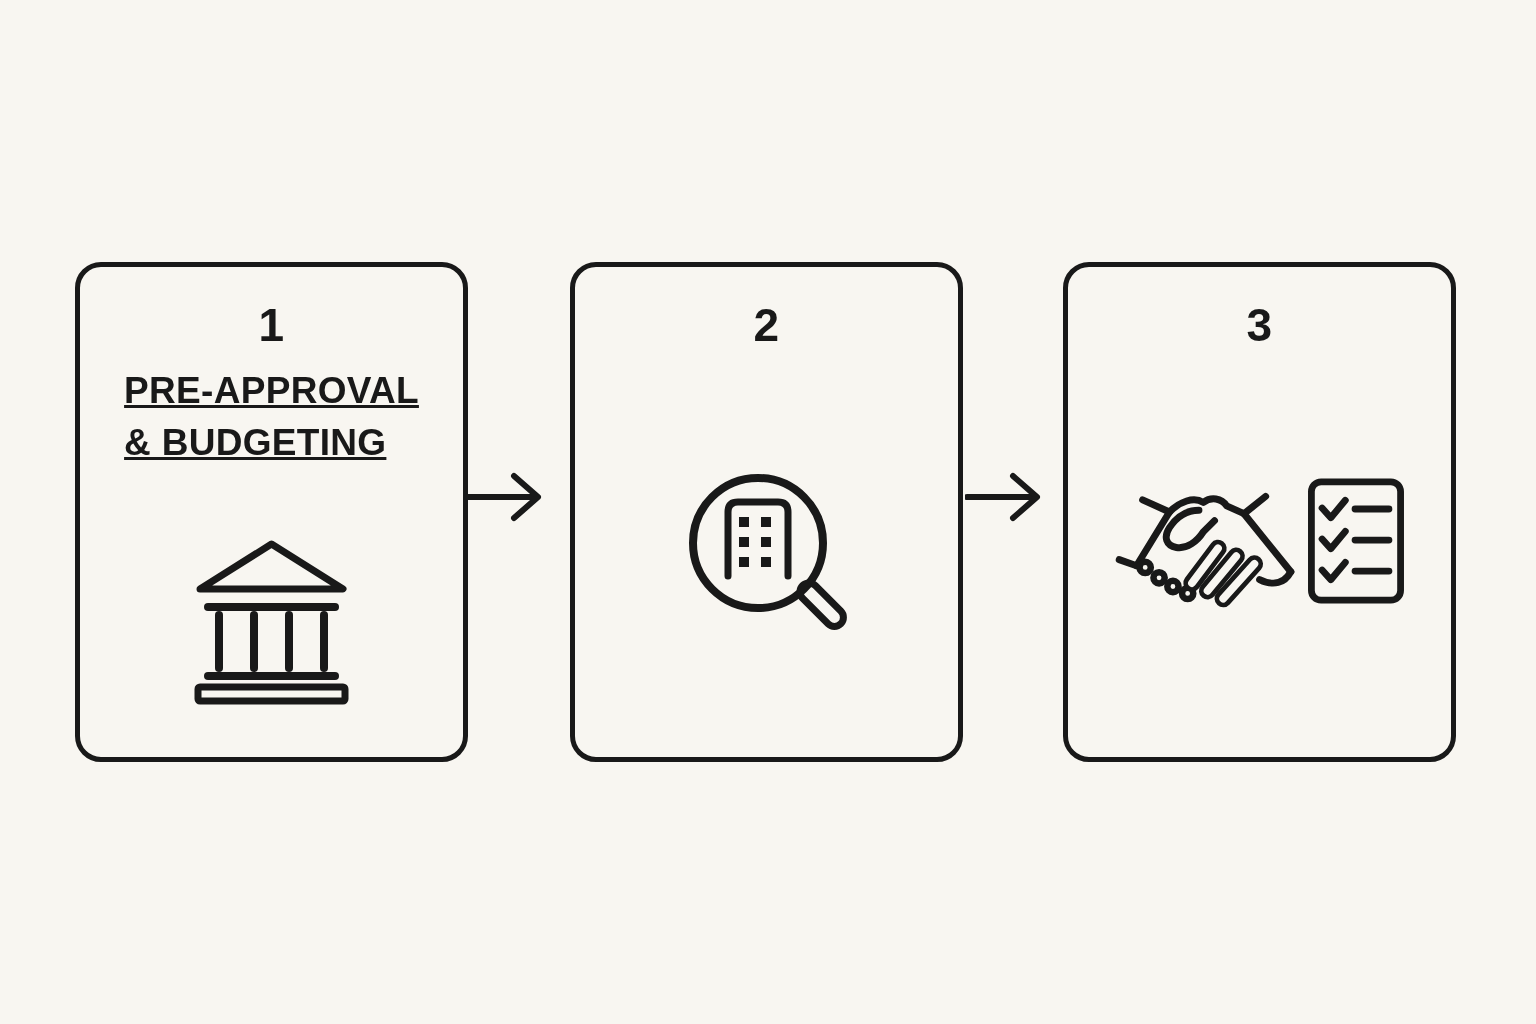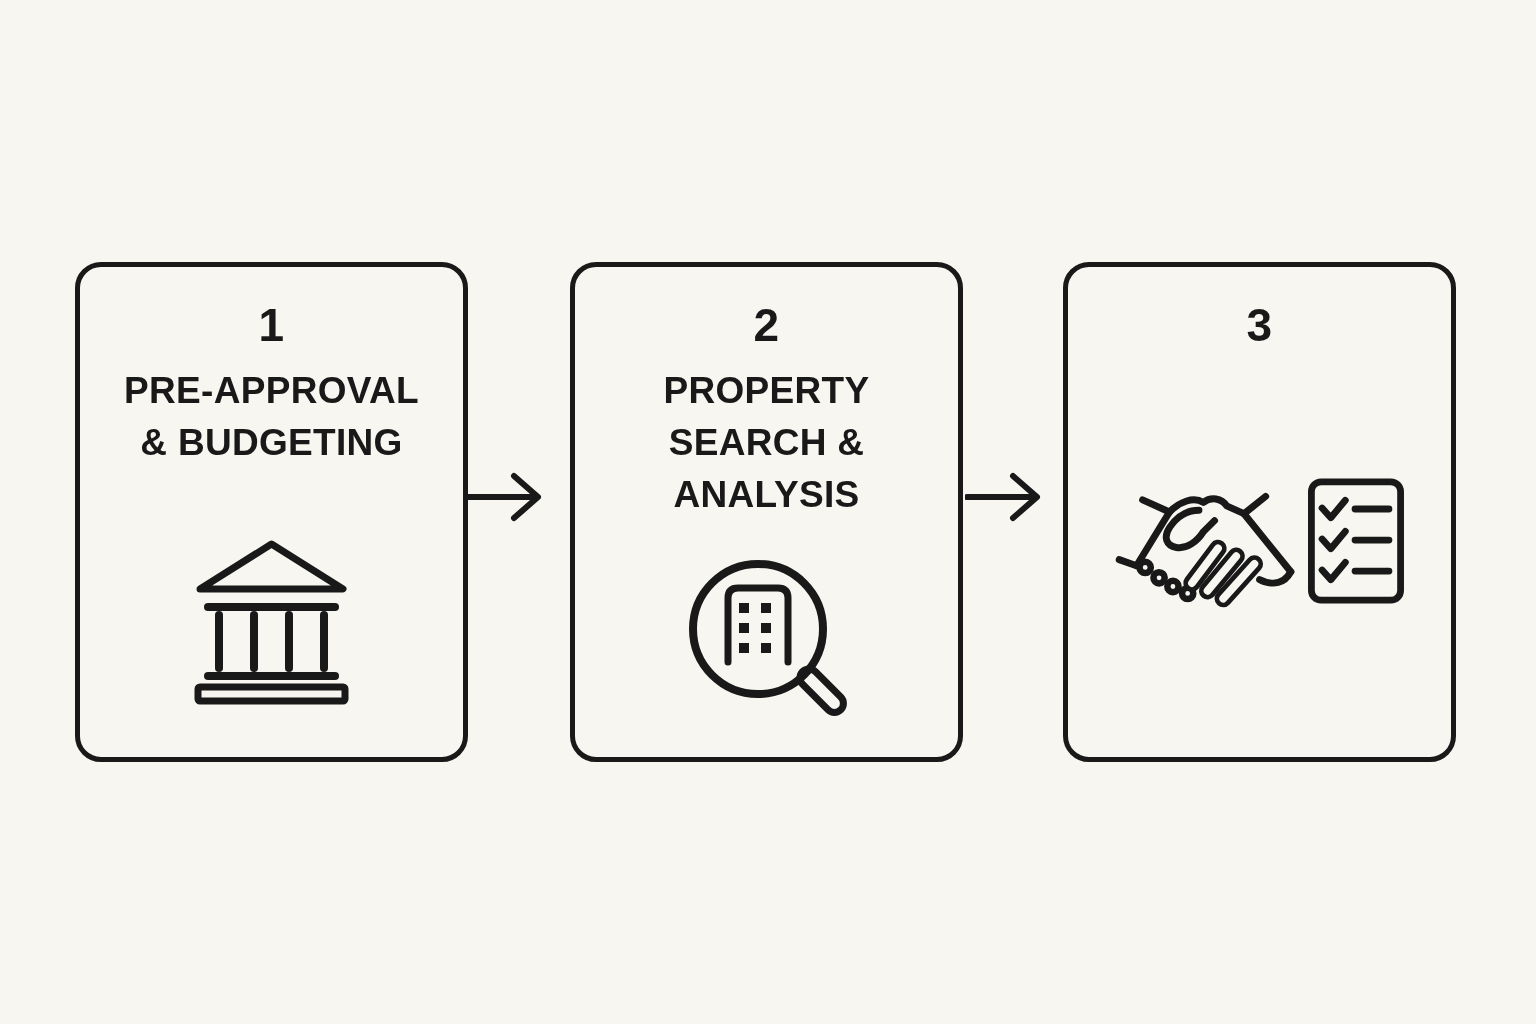--- a/index.html
+++ b/index.html
@@ -37,22 +37,22 @@
     line-height: 48px;
     letter-spacing: 0.5px;
     text-align: center;
   }
   .step-title {
     margin-top: 16px;
     font-size: 37px;
     font-weight: bold;
     line-height: 52px;
     letter-spacing: 0.3px;
-    text-align: center;
     white-space: pre-line;
+    text-decoration: underline;
   }
   .icon-area {
     flex: 1;
     display: flex;
     align-items: center;
     justify-content: center;
     width: 100%;
   }
   .icon-area.pair { gap: 10px; }
   .icon-area svg { display: block; }
@@ -107,23 +107,20 @@
     </div>
   </div>
 
   <svg class="arrow arrow-1" viewBox="0 0 80 56">
     <path class="stroke" stroke-width="6" d="M 2 28 L 70 28"></path>
     <path class="stroke" stroke-width="6" d="M 48 7 L 72 28 L 48 49"></path>
   </svg>
 
   <div class="step-card card-2">
     <div class="step-number">2</div>
-    <div class="step-title">PROPERTY
-SEARCH &amp;
-ANALYSIS</div>
     <div class="icon-area">
       <svg width="160" height="162" viewBox="0 0 160 162">
         <circle class="stroke" stroke-width="8" cx="71" cy="71" r="65"></circle>
         <path class="stroke" stroke-width="7" d="M 41 104 L 41 40 Q 41 30 51 30 L 91 30 Q 101 30 101 40 L 101 104"></path>
         <rect class="inkfill" x="52" y="45" width="10" height="10"></rect>
         <rect class="inkfill" x="74" y="45" width="10" height="10"></rect>
         <rect class="inkfill" x="52" y="65" width="10" height="10"></rect>
         <rect class="inkfill" x="74" y="65" width="10" height="10"></rect>
         <rect class="inkfill" x="52" y="85" width="10" height="10"></rect>
         <rect class="inkfill" x="74" y="85" width="10" height="10"></rect>

